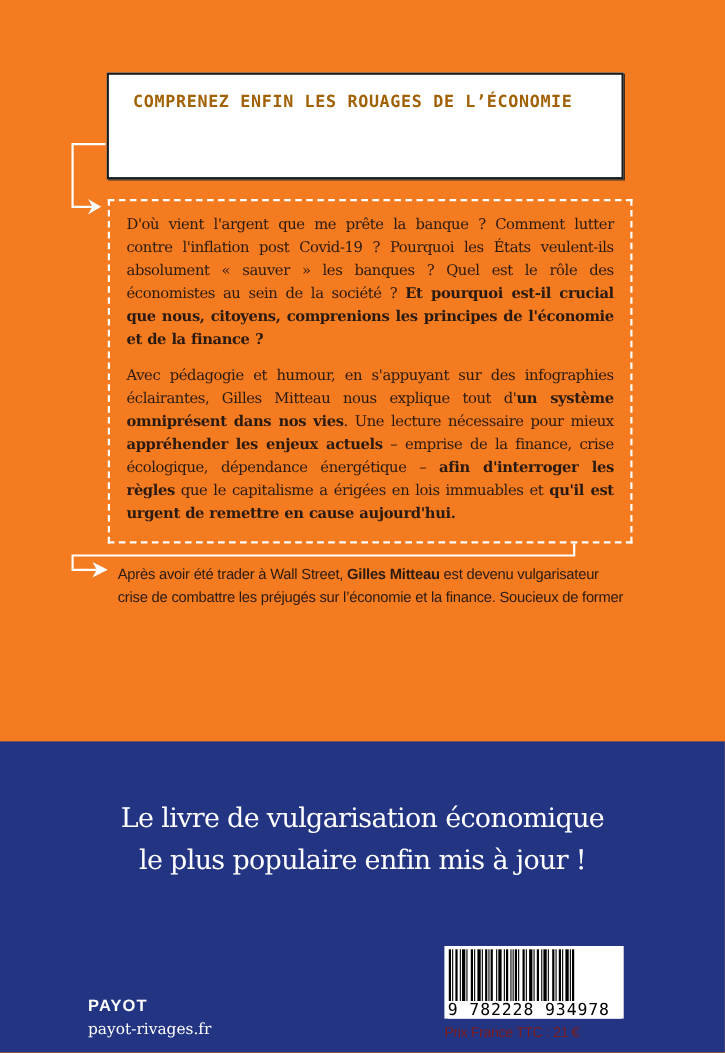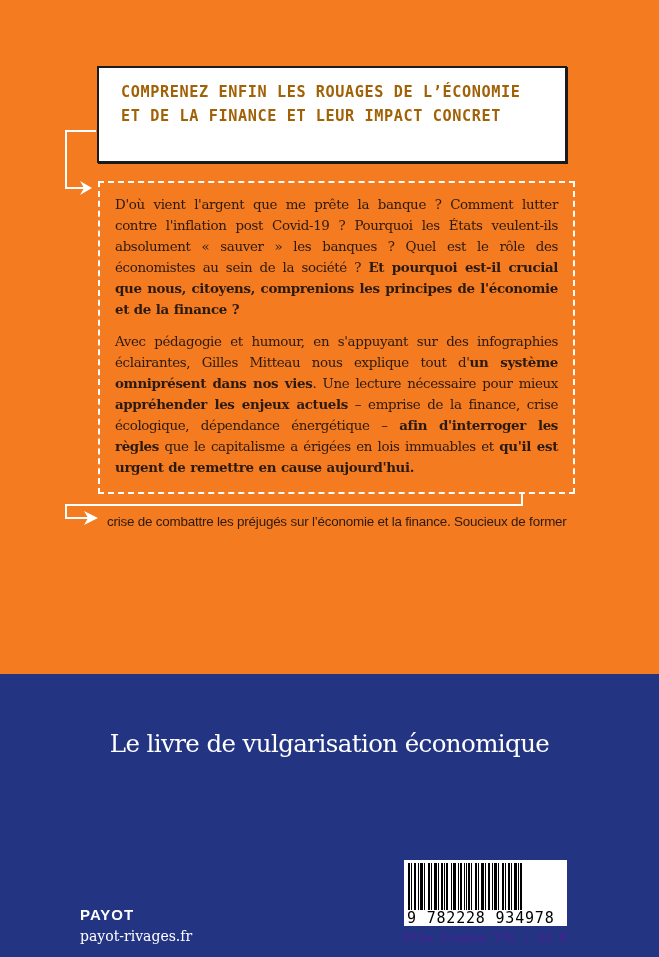--- a/index.html
+++ b/index.html
@@ -63,55 +63,56 @@
   }
   .bars { display: flex; height: 48px; align-items: flex-start; }
   .bars span { display: block; background: #000; height: 48px; }
   .bars span.gap { background: transparent; }
   .barcode-number {
     position: absolute; left: 3px; bottom: 0px; width: 158px;
     font-family: "DejaVu Sans Mono", monospace; font-size: 15px; line-height: 16px;
     color: #000; background: #fff; letter-spacing: 0.8px; white-space: nowrap;
   }
   .price {
-    position: absolute; left: 404px; top: 930px; width: 163px; text-align: center;
-    color: #4c1d95; font-family: Liberation Mono, monospace; font-size: 13px; line-height: 18px; letter-spacing: -0.4px;
+    position: absolute; left: 404px; top: 930px; width: 163px; 
+    color: #7f1d1d; font-family: Liberation Sans, sans-serif; font-size: 13px; line-height: 18px; letter-spacing: -0.4px;
   }
 </style>
 </head>
 <body>
 
 <div class="orange-panel"></div>
 <div class="blue-panel"></div>
 
 <svg class="connector" viewBox="0 0 659 674" xmlns="http://www.w3.org/2000/svg">
 
   <polyline points="96,131 66,131 66,188 84,188" fill="none" stroke="#ffffff" stroke-width="2"></polyline>
   <polygon points="80,181 92,188 80,195 84,188" fill="#ffffff"></polygon>
 
   <polyline points="522,494 522,505 66,505 66,518 88,518" fill="none" stroke="#ffffff" stroke-width="2"></polyline>
   <polygon points="84,511 98,518 84,525 88,518" fill="#ffffff"></polygon>
 </svg>
 
 <div class="headline-box">
   <span class="line">COMPRENEZ ENFIN LES ROUAGES DE L’ÉCONOMIE</span>
-  <span class="line">ET DE LA FINANCE ET LEUR IMPACT CONCRET</span>
 </div>
 
 <div class="desc-box">
   <p><span>D'où vient l'argent que me prête la banque ? Comment lutter contre l'inflation post Covid-19 ? Pourquoi les États veulent-ils absolument « sauver » les banques ? Quel est le rôle des économistes au sein de la société ? </span><b>Et pourquoi est-il crucial que nous, citoyens, comprenions les principes de l'économie et de la finance ?</b></p>
   <p><span>Avec pédagogie et humour, en s'appuyant sur des infographies éclairantes, Gilles Mitteau nous explique tout d'</span><b>un système omniprésent dans nos vies</b><span>. Une lecture nécessaire pour mieux </span><b>appréhender les enjeux actuels</b><span> – emprise de la finance, crise écologique, dépendance énergétique – </span><b>afin d'interroger les règles</b><span> que le capitalisme a érigées en lois immuables et </span><b>qu'il est urgent de remettre en cause aujourd'hui.</b></p>
 </div>
 
 <div class="bio">
+  <span class="line"><span>Après avoir été trader à Wall Street, </span><b>Gilles Mitteau</b><span> est devenu vulgarisateur</span></span>
   <span class="line">crise de combattre les préjugés sur l’économie et la finance. Soucieux de former</span>
 </div>
 
 <div class="tagline">
   <span class="line">Le livre de vulgarisation économique</span>
+  <span class="line">le plus populaire enfin mis à jour !</span>
 </div>
 
 <div class="publisher">
   <span class="name">PAYOT</span>
   <span class="site">payot-rivages.fr</span>
 </div>
 
 <div class="barcode-box">
   <div class="bars">
     <span style="width:2px"></span>

